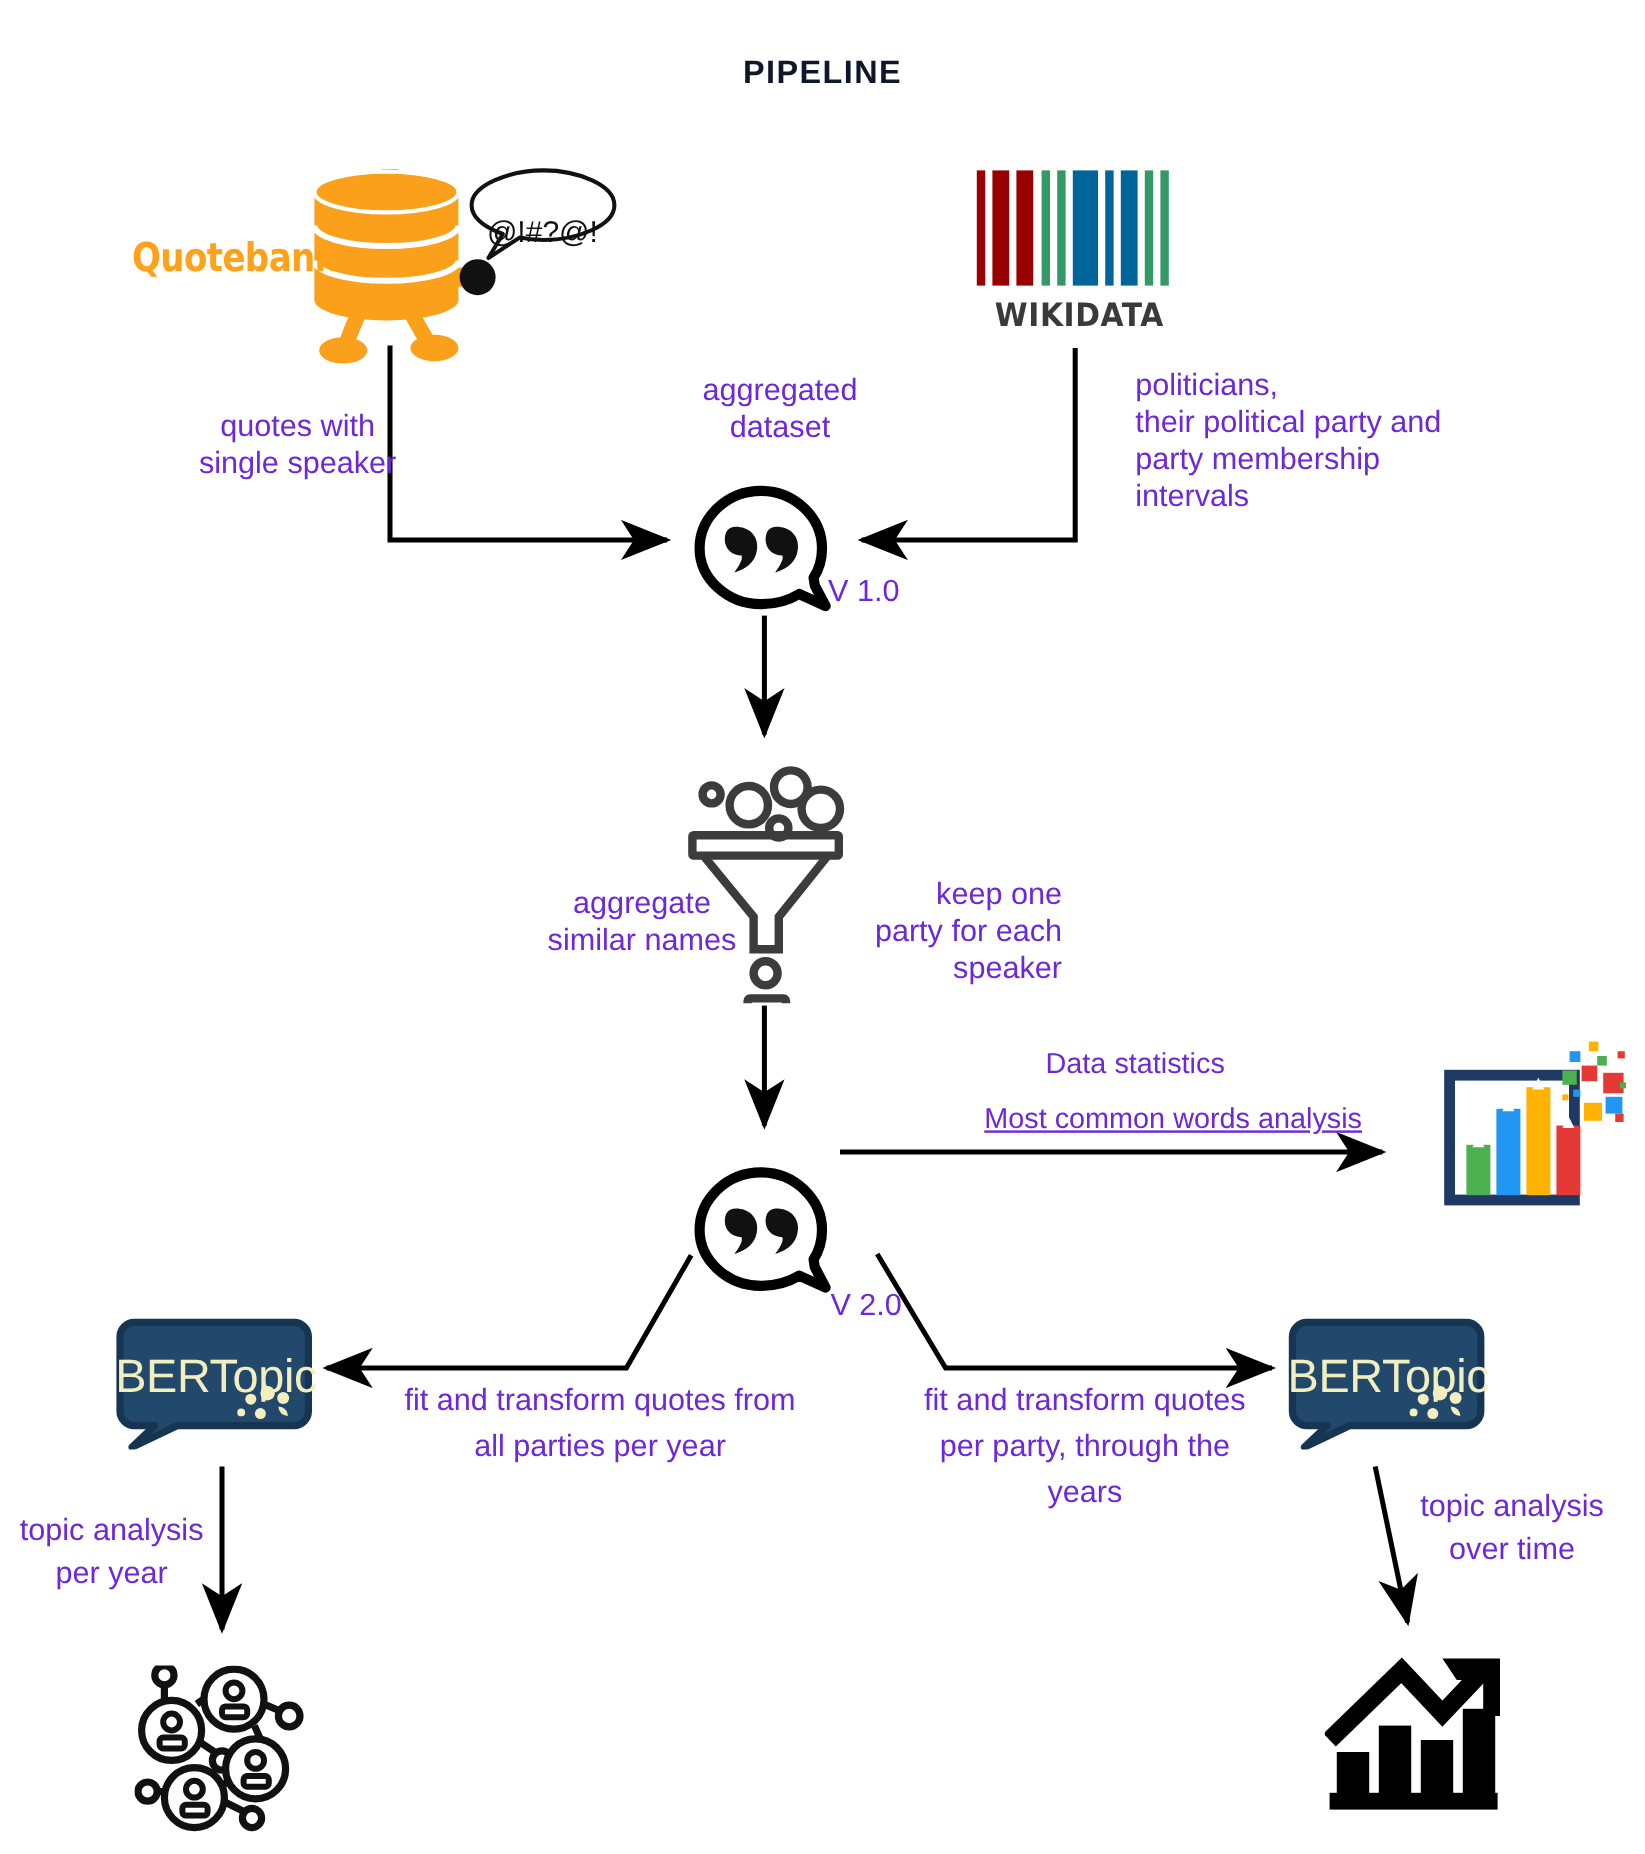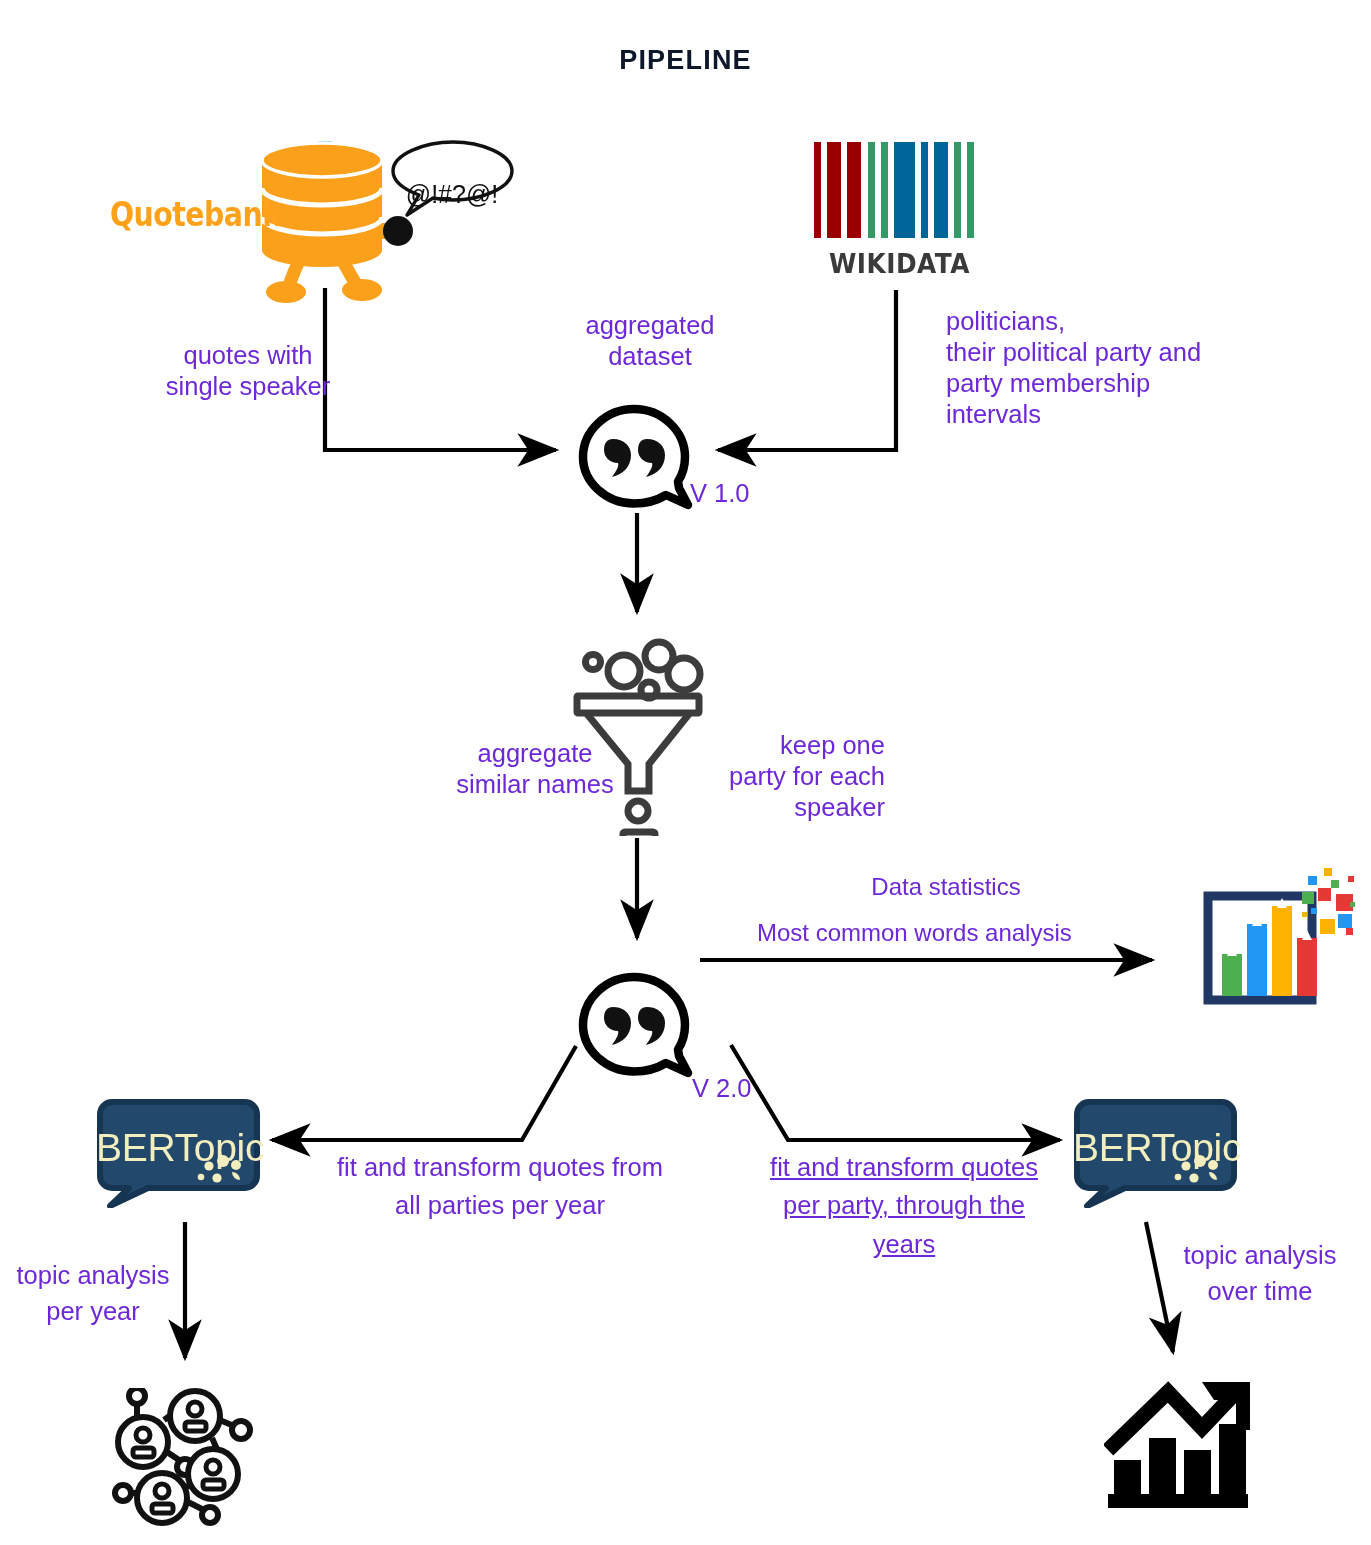--- a/index.html
+++ b/index.html
@@ -25,23 +25,23 @@
   .t24{font-size:24px;}
 
   #lbl-quotes-single{top:340px;left:158px;width:180px;text-align:center;}
   #lbl-aggregated{top:310px;left:545px;width:210px;text-align:center;}
   #lbl-politicians{top:306px;left:905px;width:300px;text-align:left;margin-left:41px;}
   #lbl-v10{top:478px;left:690px;}
   #lbl-aggregate-names{top:738px;left:440px;width:190px;text-align:center;}
   #lbl-keep-one{top:730px;left:700px;width:185px;text-align:right;}
   #lbl-v20{top:1048px;left:692px;margin-top:25px;}
   #lbl-datastats{top:872px;left:757px;width:378px;text-align:center;}
-  #lbl-commonwords{top:918px;left:757px;width:378px;text-align:left;}
+  #lbl-commonwords{top:918px;left:757px;width:378px;text-align:right;text-decoration:underline;}
   #lbl-fit-all{top:1148px;left:290px;width:420px;text-align:center;line-height:1.5;}
-  #lbl-fit-party{top:1148px;left:760px;width:288px;text-align:center;line-height:1.5;text-decoration:underline;}
+  #lbl-fit-party{top:1148px;left:760px;width:288px;text-align:center;line-height:1.5;}
   #lbl-topic-year{top:1258px;left:0px;width:186px;text-align:center;line-height:1.4;}
   #lbl-topic-time{top:1238px;left:1160px;width:200px;text-align:center;line-height:1.4;}
 
   
   #quotebank{top:135px;left:110px;width:420px;height:175px;text-decoration:underline;}
   #qb-word{
     position:absolute;left:0px;top:60px;font-size:33px;font-weight:bold;
     color:#FFA21A;letter-spacing:-0.6px;
     font-family:"DejaVu Sans", sans-serif;transform:scaleX(0.86);transform-origin:left top;
   }

